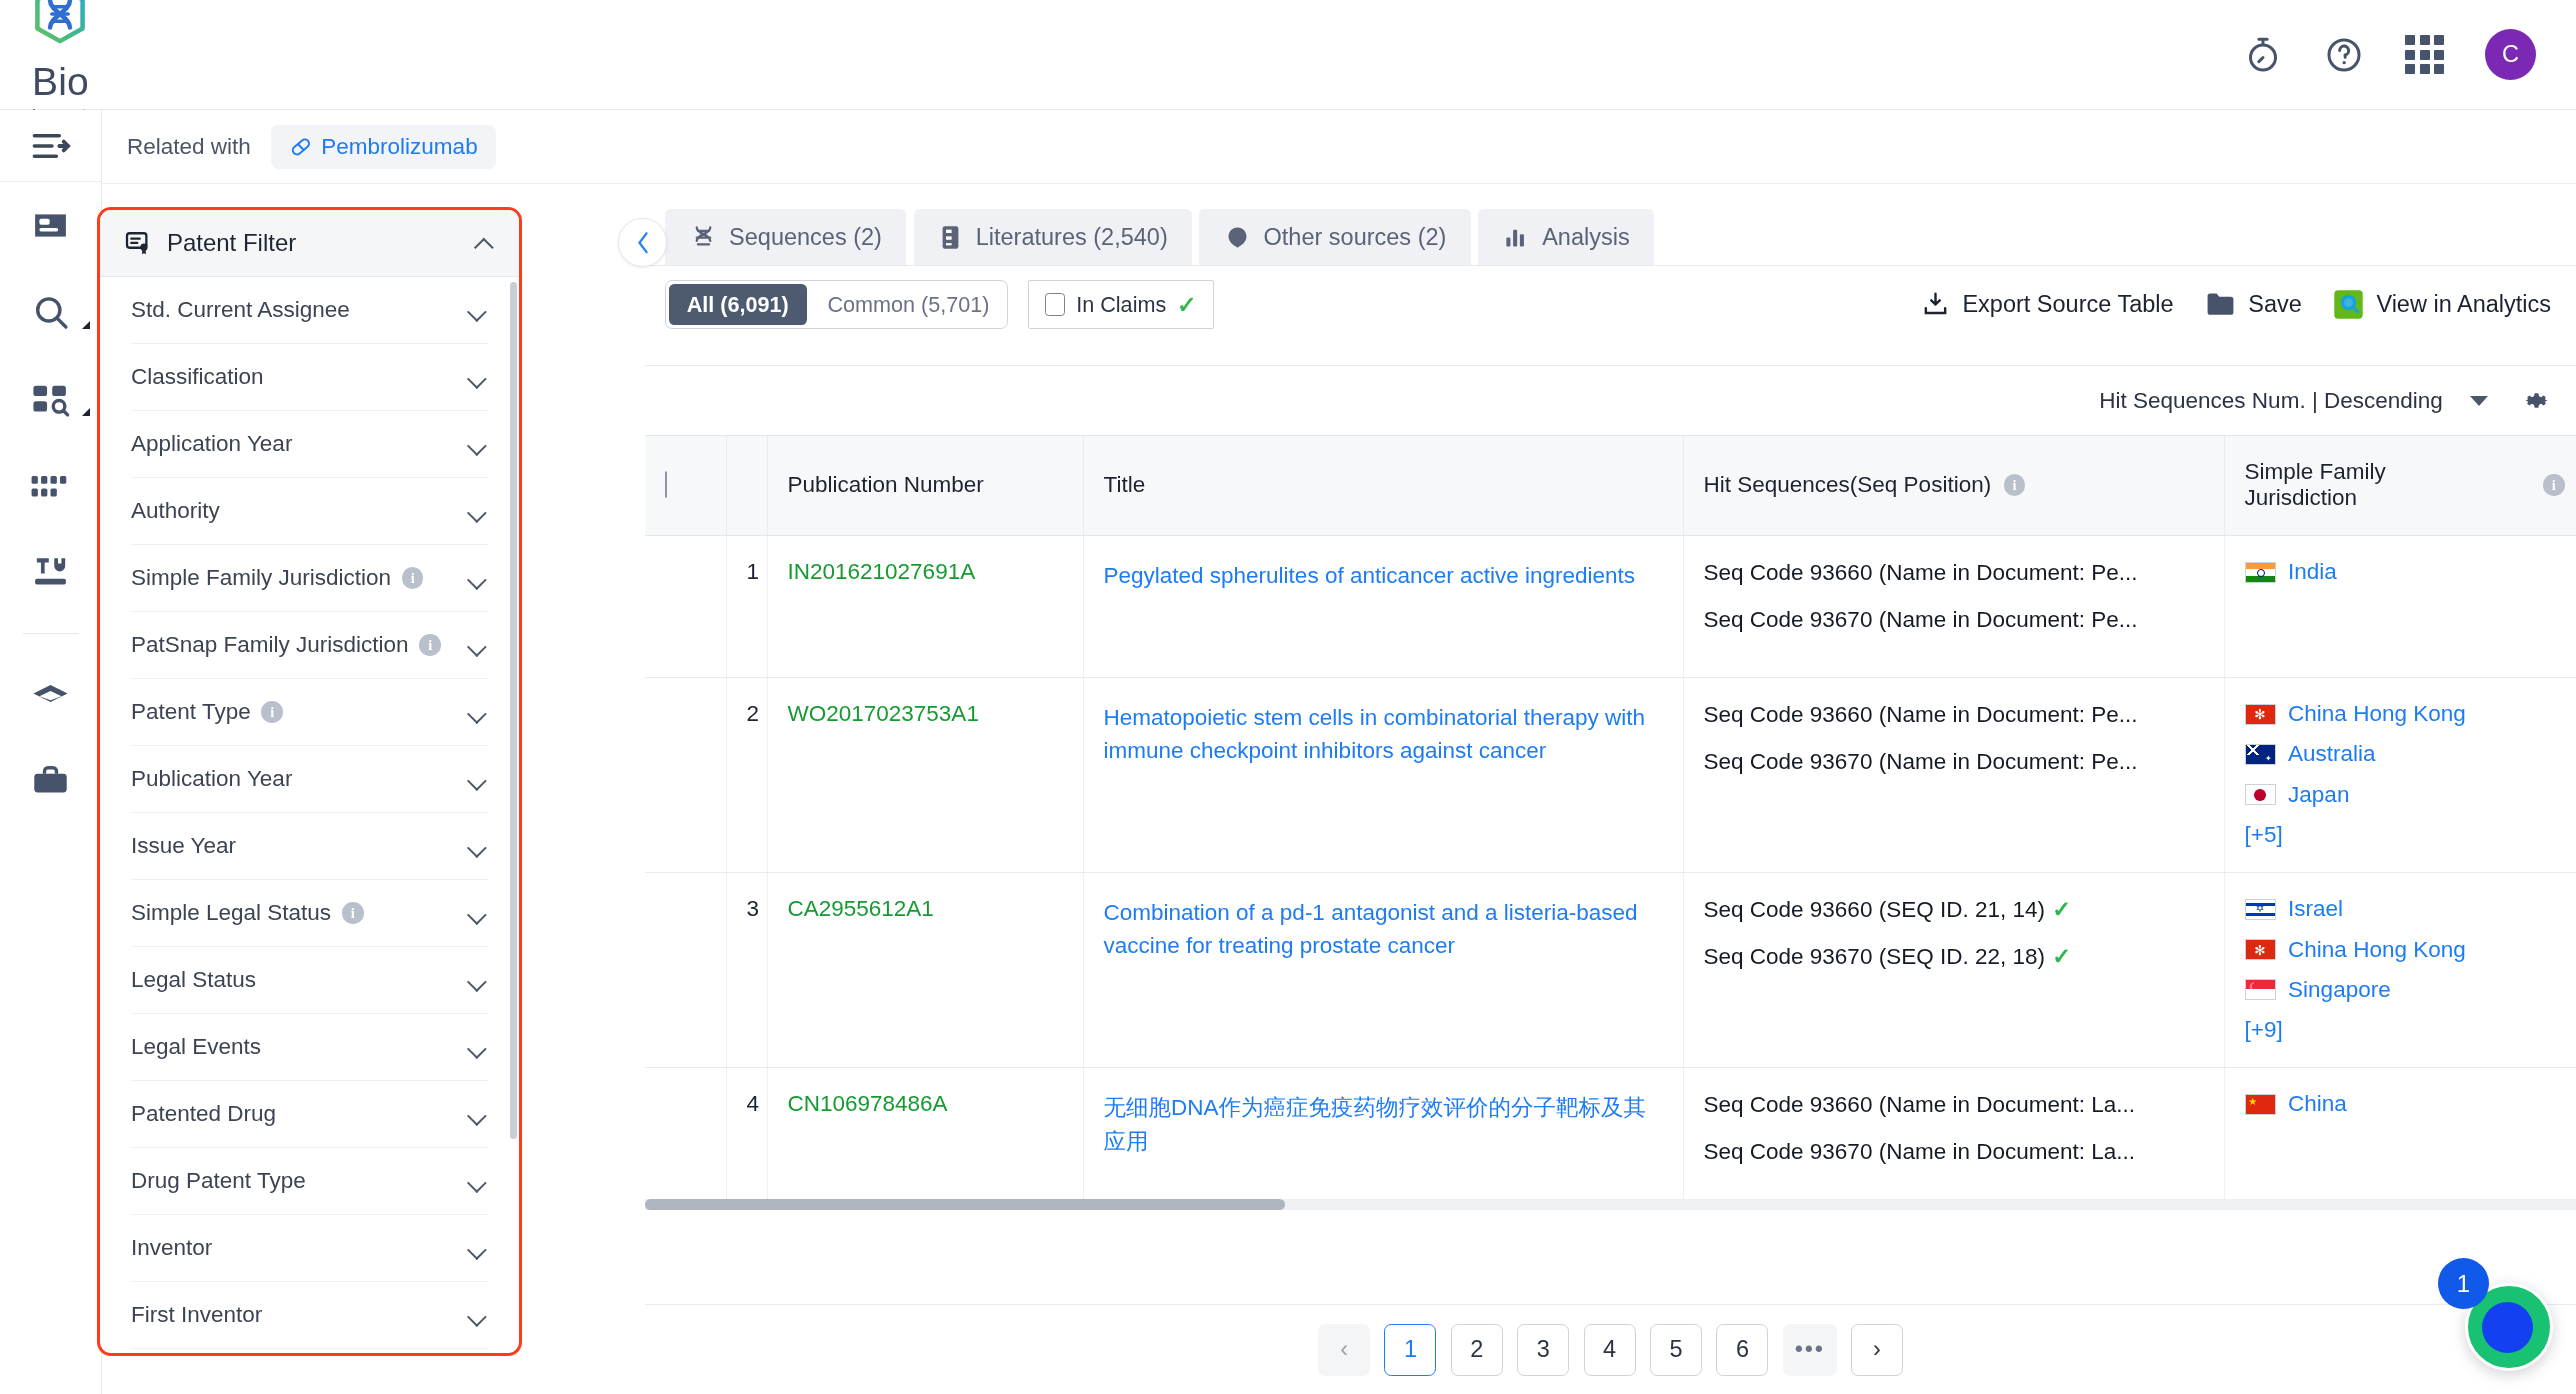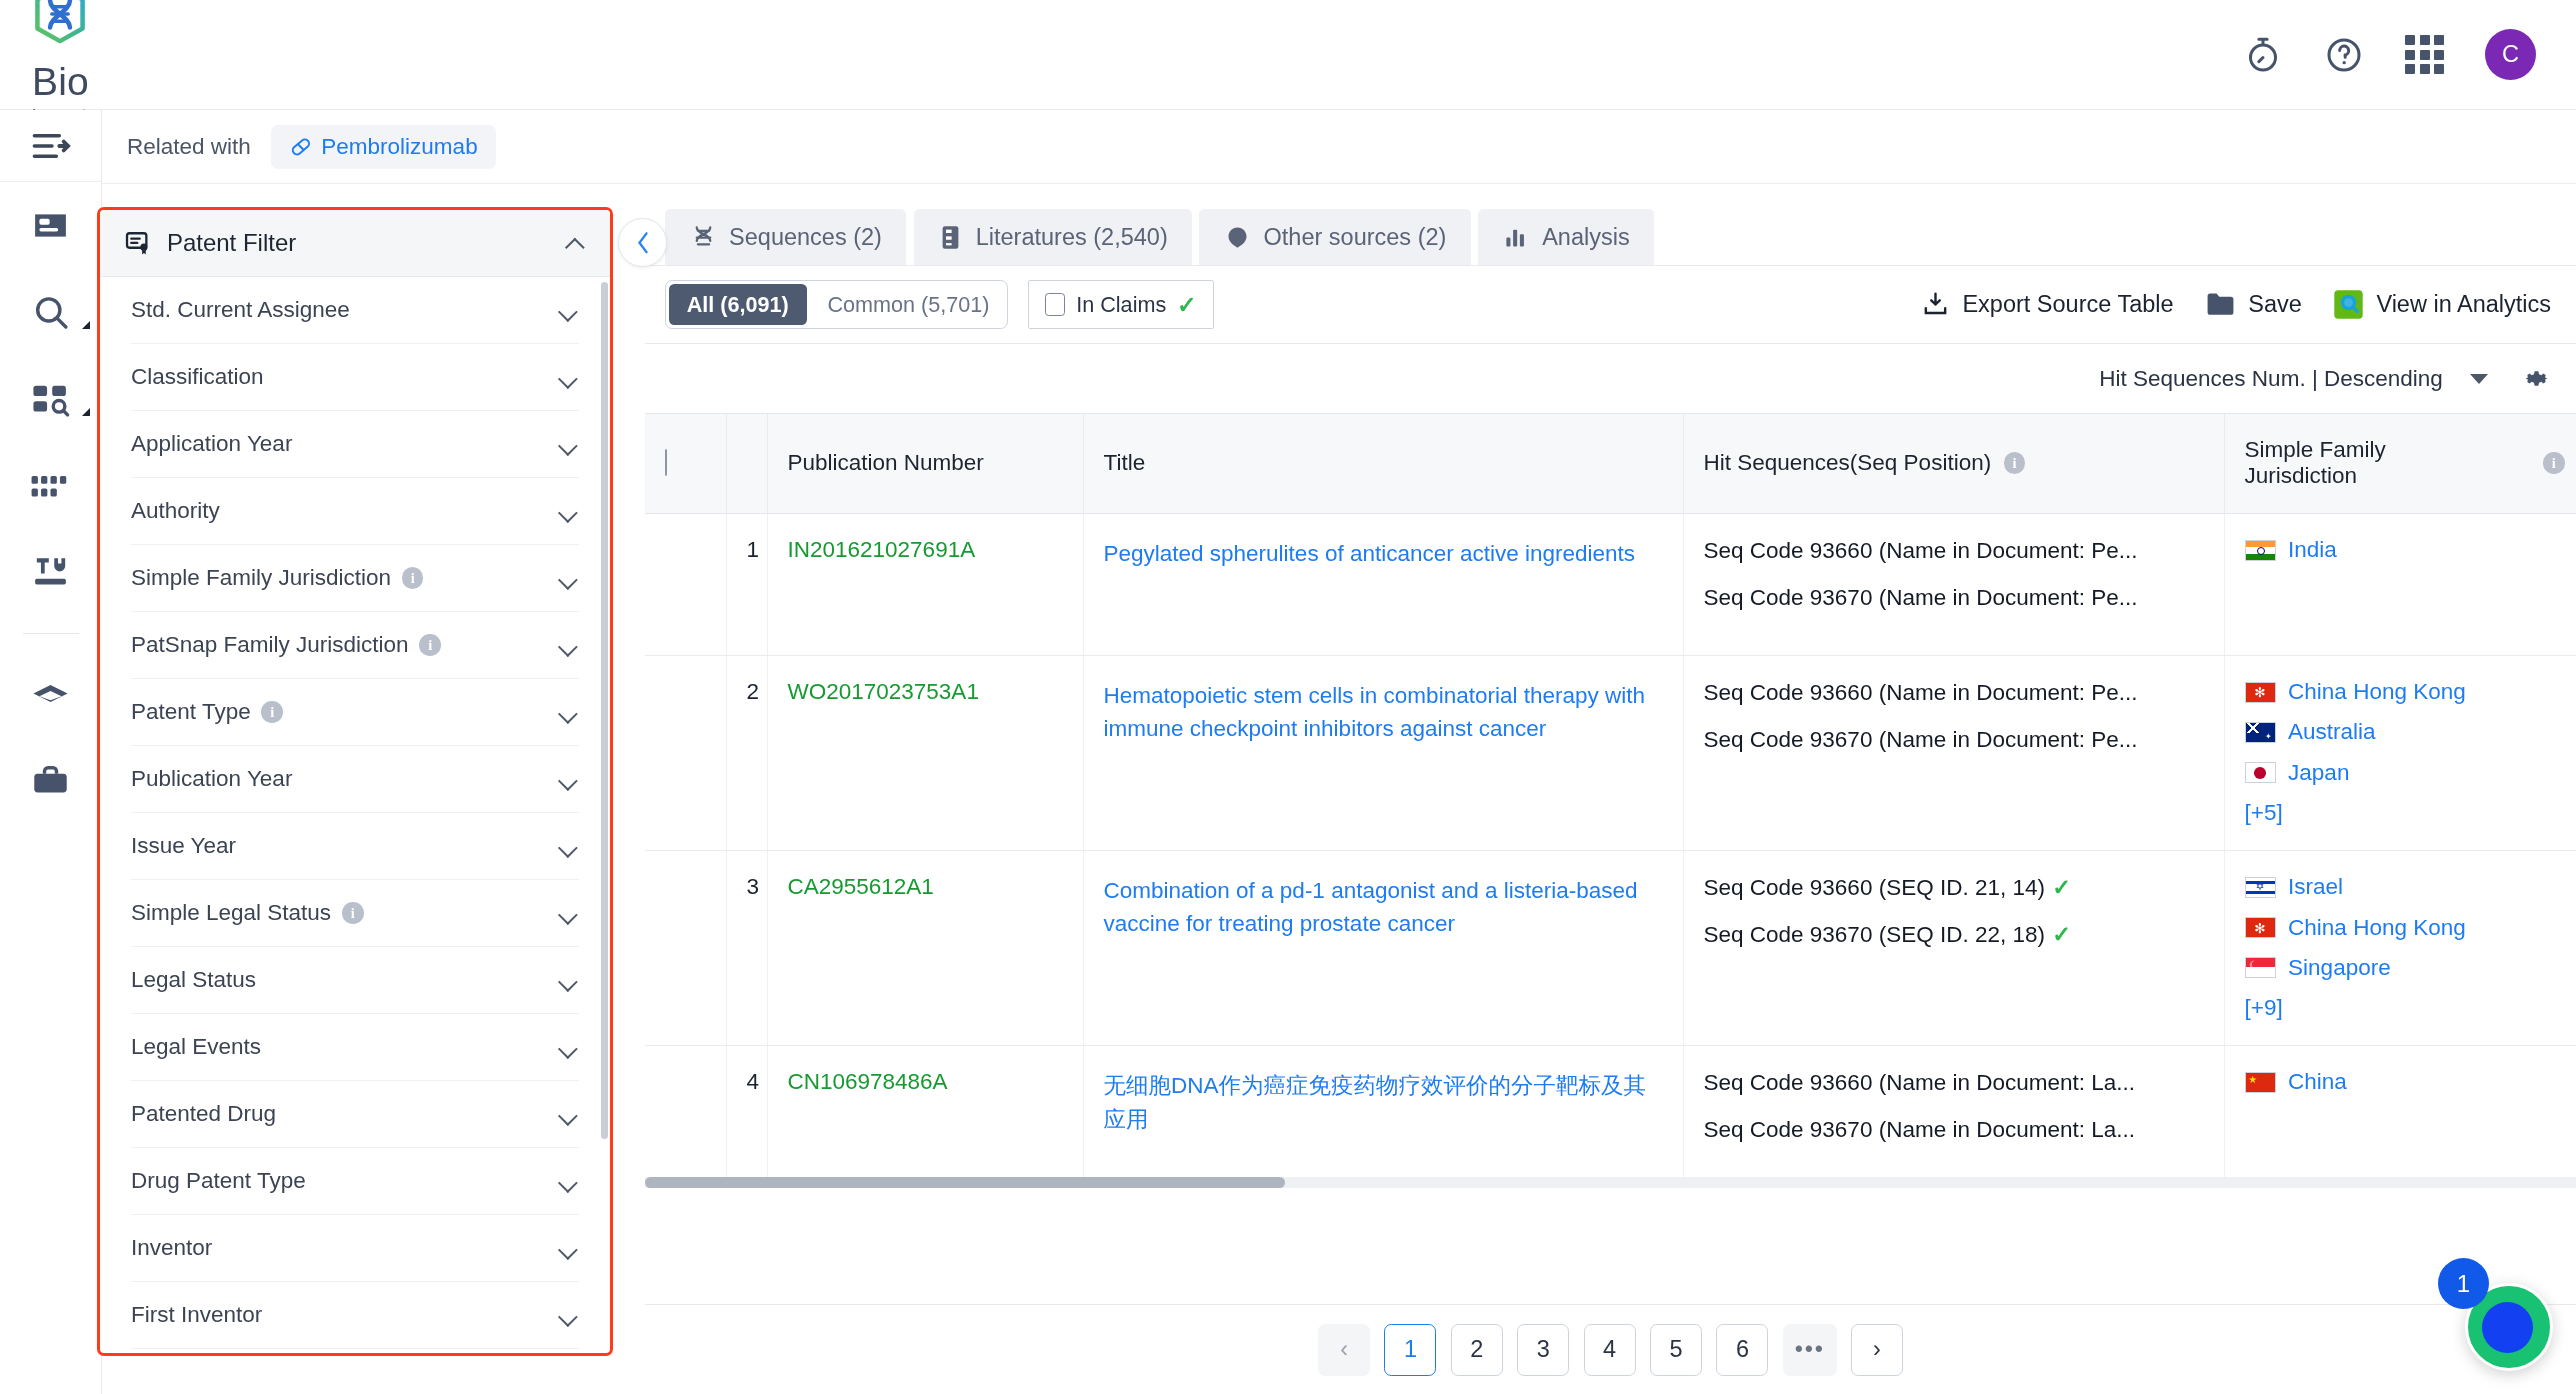--- a/index.html
+++ b/index.html
@@ -54,22 +54,22 @@
   }
   .crumb-label { font-size: 22.5px; color: #4b5566; }
   .crumb-chip {
     display: flex; align-items: center; gap: 9px;
     background: #f2f4f7; border-radius: 7.2px; padding: 9px 18px;
     font-size: 22.5px; color: #1d7cf2;
   }
 
   
   .filter-wrap {
-    position: absolute; left: 97px; top: 207px; width: 516px; height: 1149px;
-    border: 3.6px solid #ff3b19; border-radius: 7px; background: #fff; overflow: hidden;
+    position: absolute; left: 97px; top: 207px; width: 425px; height: 1149px;
+    border: 3.6px solid #ff3b19; border-radius: 14px; background: #fff; overflow: hidden;
   }
   .filter-head {
     height: 67px; background: #f4f6f8; border-bottom: 0.9px solid #e6e9ee;
     display: flex; align-items: center; justify-content: space-between; padding: 0 23.5px 0 23.5px;
   }
   .filter-head-left { display: flex; align-items: center; gap: 14.4px; font-size: 24px; color: #1e2533; }
   .filter-list { height: 1073px; overflow: hidden; position: relative; }
   .filter-row {
     display: flex; align-items: center; justify-content: space-between;
     height: 67px; margin: 0 31px; border-bottom: 0.9px solid #eef0f3;
@@ -129,21 +129,21 @@
     border: 0.9px solid #cfd4dc; border-radius: 2px; padding: 0 16px; margin-left: 20px;
     font-size: 21.6px; color: #2b3344;
   }
   .cbox { width: 20px; height: 23.5px; border: 1.8px solid #7b8494; border-radius: 3.6px; display:block;}
   .check { color: #2db84d; font-size: 23.5px; font-weight: 700; }
   .toolbar-actions { display: flex; align-items: center; gap: 31px; }
   .tb-action { display: flex; align-items: center; gap: 12.6px; font-size: 23.5px; color: #1b2330; }
   .sortbar {
     height: 70px; display: flex; align-items: center; justify-content: flex-end;
     gap: 27px; padding-right: 25px; border-top: 0.9px solid #e8eaee;
-    font-size: 22.5px; color: #2b3344;
+    font-size: 22.5px; color: #2b3344; margin-top: 22px;
   }
   .caret-down { width: 0; height: 0; border-left: 9px solid transparent; border-right: 9px solid transparent; border-top: 10px solid #4e5868; }
 
   
   .tablewrap { position: relative; border-top: 0.9px solid #e3e6eb; }
   table.ptable { width: 100%; border-collapse: collapse; table-layout: fixed; }
   table.ptable th {
     background: #f7f8fa; text-align: left; vertical-align: middle;
     font-size: 22.5px; font-weight: 400; color: #1d2430;
     border-right: 0.9px solid #e9ebef; border-bottom: 0.9px solid #e3e6eb;

